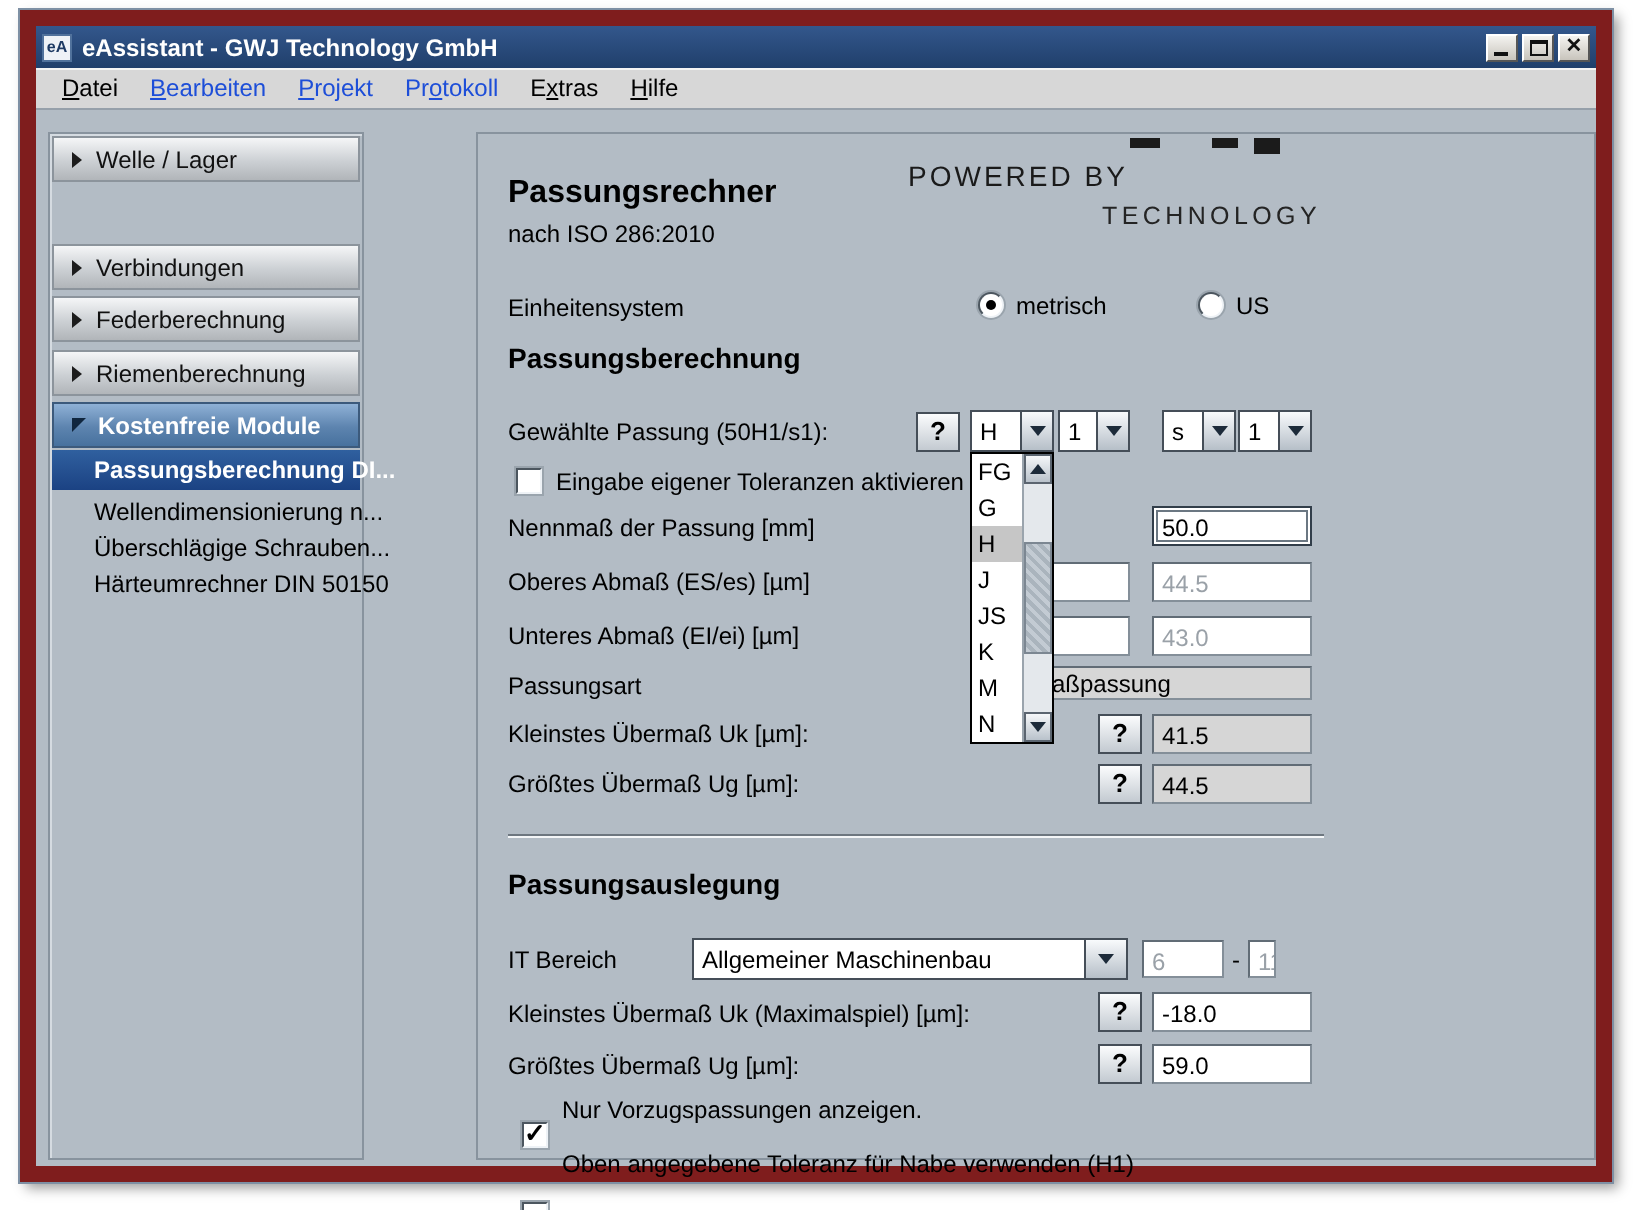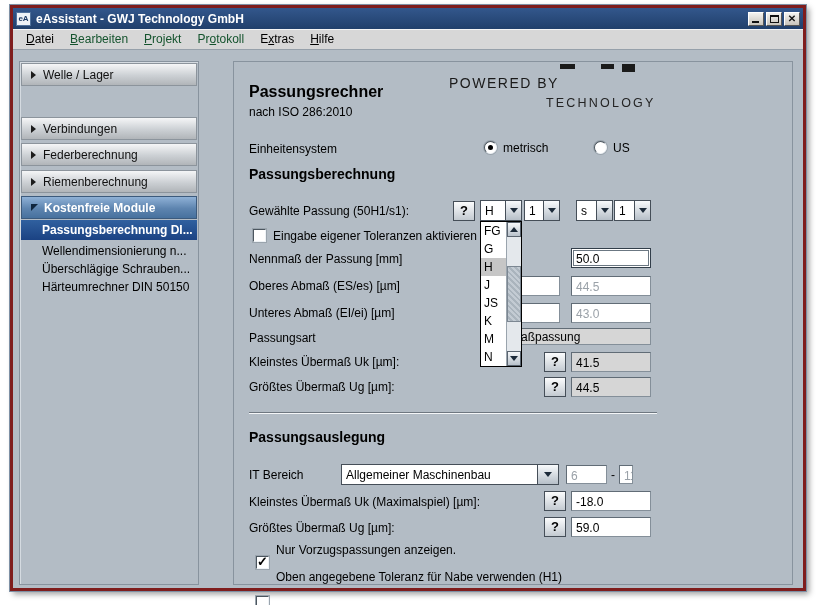--- a/index.html
+++ b/index.html
@@ -1,48 +1,48 @@
 <!DOCTYPE html>
 <html><head>
 <meta charset="utf-8">
 <style>
   * { margin:0; padding:0; box-sizing:border-box; }
   html,body { width:821px; height:605px; background:#ffffff; font-family:"Liberation Sans", sans-serif; overflow:hidden; }
   .abs { position:absolute; }
 
   
   .window { position:absolute; left:10px; top:5px; width:796px; height:586px;
-            background:#b3bcc5; border:3px solid #7f1d1d; outline:1px solid #7e90a4;
+            background:#b3bcc5; border:8px solid #7f1d1d; outline:1px solid #7e90a4;
             box-shadow:3px 3px 6px rgba(0,0,0,.4); }
   .titlebar { height:21px; background:linear-gradient(180deg,#33578c 0%, #203f6b 100%);
               display:flex; align-items:center; padding:0 3px; }
   .title-icon { width:15px; height:14px; background:#eef2f7; border:1px solid #51729c;
                 color:#1d3a64; font-size:8px; font-weight:bold; line-height:12px; text-align:center; margin-right:5px; }
   .title-text { color:#fff; font-weight:bold; font-size:12px; flex:1; }
   .win-btns { display:flex; gap:2px; }
   .win-btn { width:16px; height:14px; background:linear-gradient(180deg,#f4f3f0,#c8c4bc);
              border:1px solid; border-color:#ffffff #565656 #565656 #ffffff; position:relative; cursor:default; }
   .g-min { position:absolute; left:3px; bottom:2px; width:7px; height:2px; background:#111; }
   .g-max { position:absolute; left:3px; top:2px; width:9px; height:8px; border:1px solid #111; border-top-width:2px; }
   .g-close { position:absolute; left:0; top:0; width:100%; height:100%; font-size:10px; font-weight:bold;
              color:#111; text-align:center; line-height:12px; }
   .g-close::after { content:"✕"; }
 
   
   .menubar { height:21px; background:#d7d7d7; box-shadow:inset 0 1px 0 #f4f4f4;
              border-bottom:1px solid #96a0aa; display:flex; align-items:center; padding-left:5px; font-size:12px; }
   .menu-item { padding:2px 8px 3px; color:#000; white-space:nowrap; }
-  .menu-item.disabled { color:#14532d; }
+  .menu-item.disabled { color:#1d4ed8; }
   .menu-item .mn { text-decoration:underline; }
 
   
   .contentarea { position:absolute; left:0; right:0; top:43px; bottom:0; background:#b3bcc5; }
 
   
-  .sidebar { position:absolute; left:6px; top:10px; width:180px; bottom:3px;
+  .sidebar { position:absolute; left:6px; top:10px; width:158px; bottom:3px;
              border:1px solid #88939e; box-shadow:inset 1px 1px 0 #d5dbe1; }
   .side-header { position:absolute; left:1px; right:1px; height:23px;
                  background:linear-gradient(180deg,#f5f6f7 0%,#ccd0d4 55%,#b1b5b9 100%);
                  border:1px solid #8c949c; display:flex; align-items:center; padding-left:9px;
                  font-size:12px; color:#111; cursor:default; }
   .tri-right { width:0; height:0; border-left:5px solid #1c1c1c; border-top:4px solid transparent;
                border-bottom:4px solid transparent; margin-right:7px; }
   .side-header.blue { background:linear-gradient(180deg,#8fb1d6 0%,#5d84af 55%,#47719e 100%);
                       border-color:#3c5a7c; color:#fff; font-weight:bold; }
   .tri-down { width:0; height:0; border-top:7px solid #10263e; border-right:7px solid transparent; margin-right:6px; }

